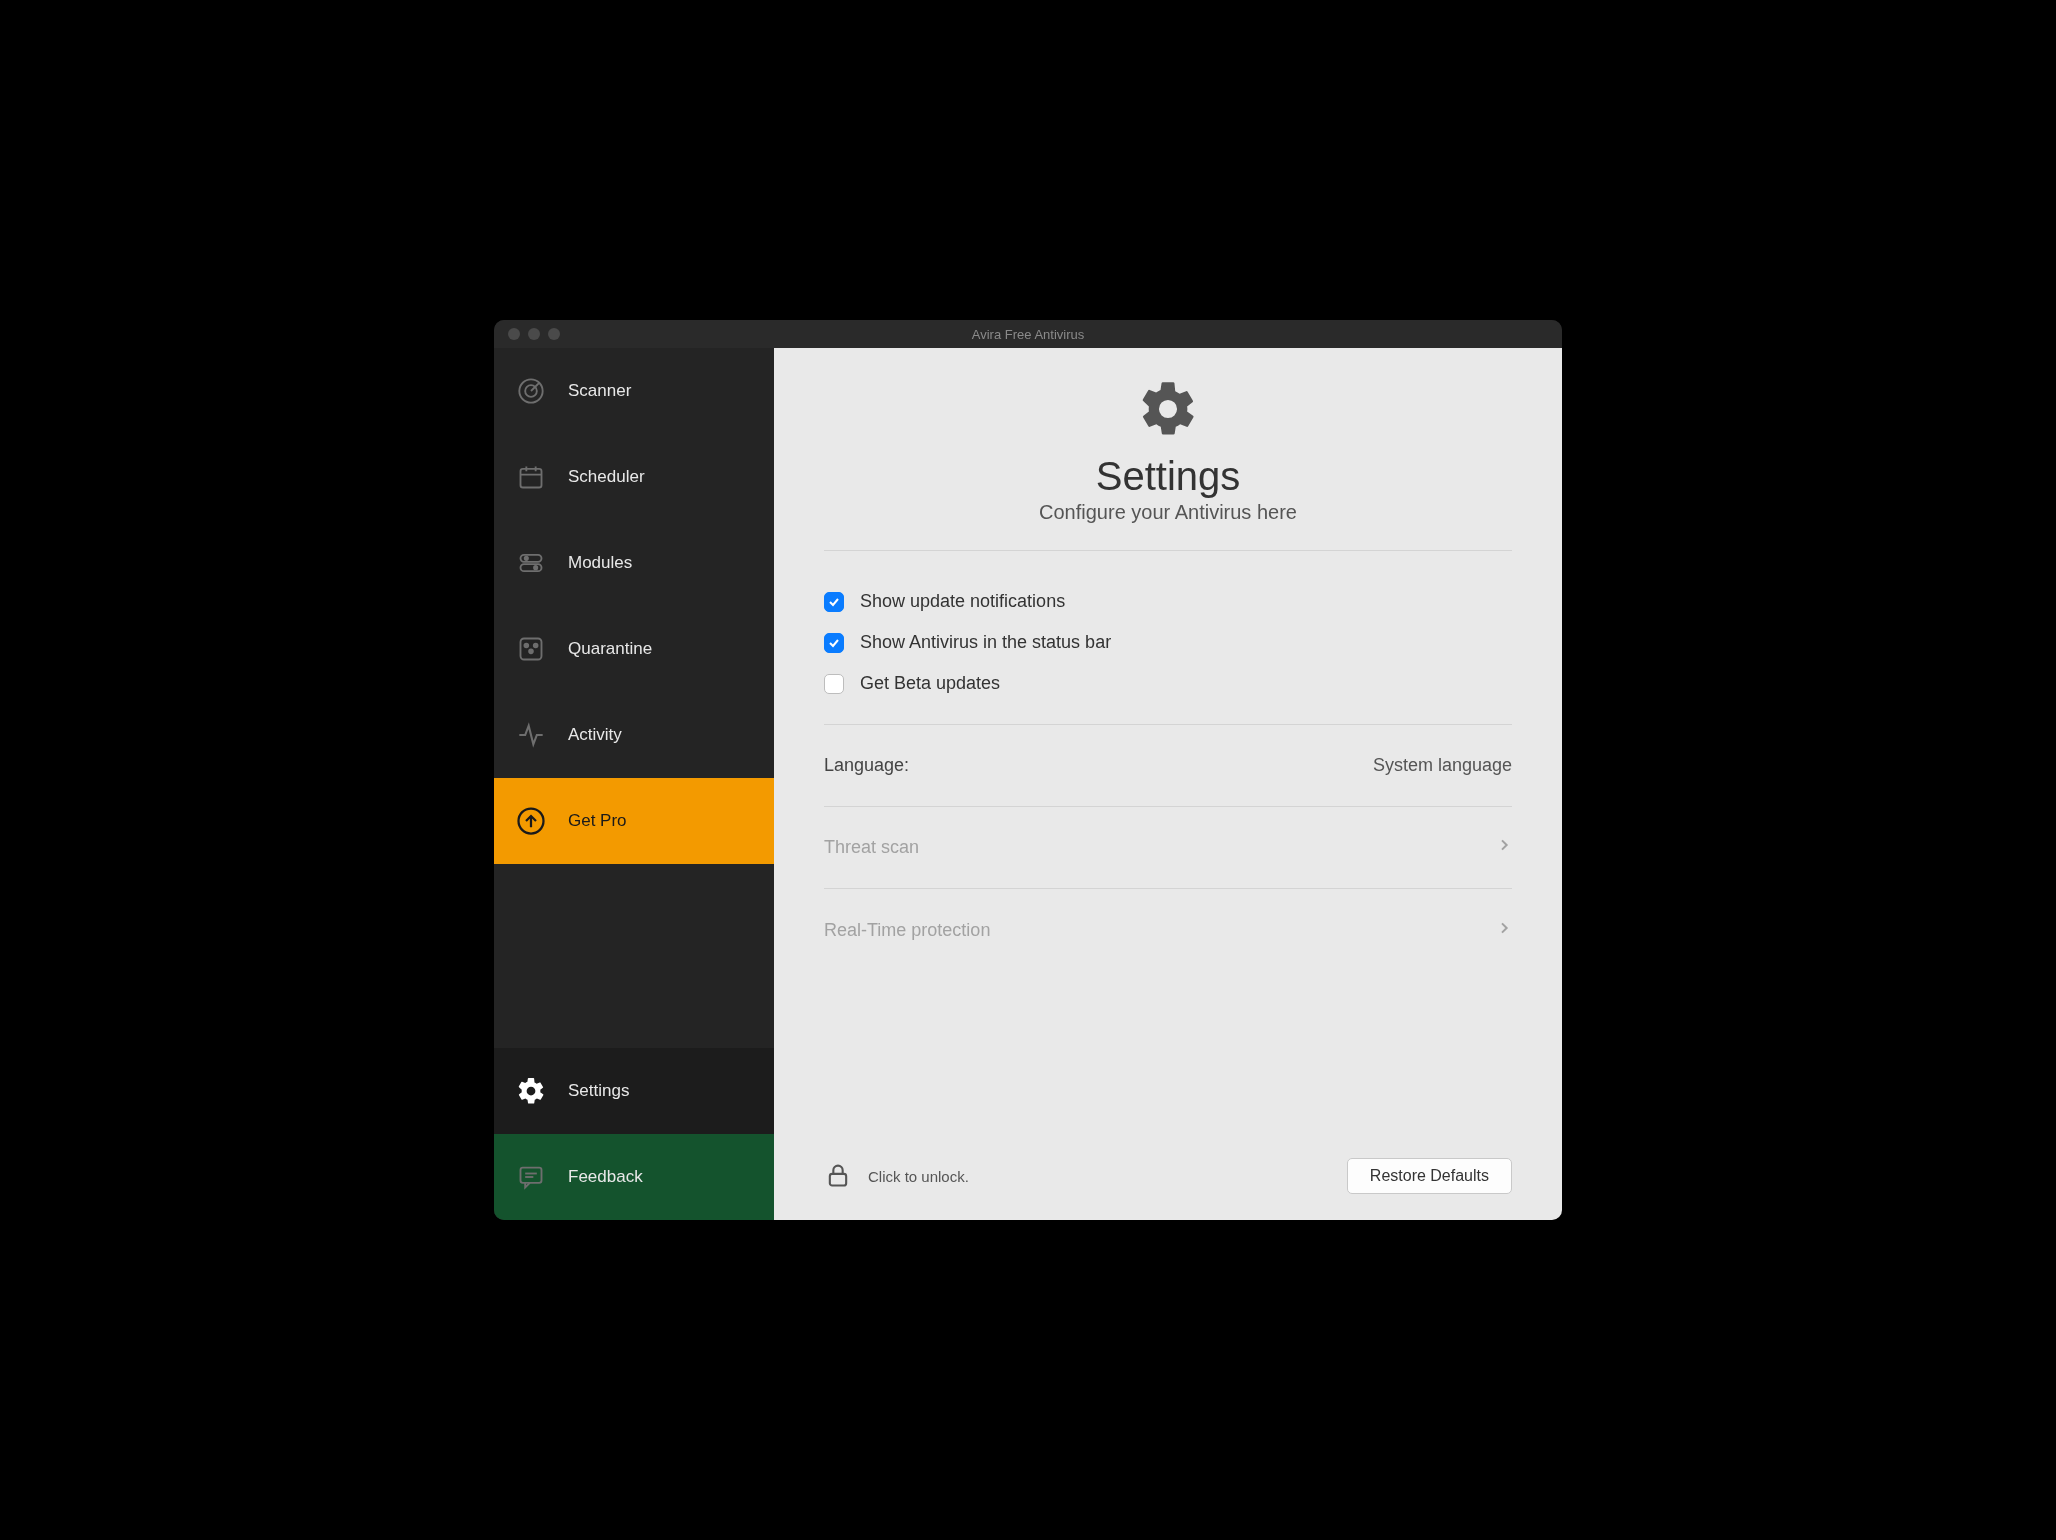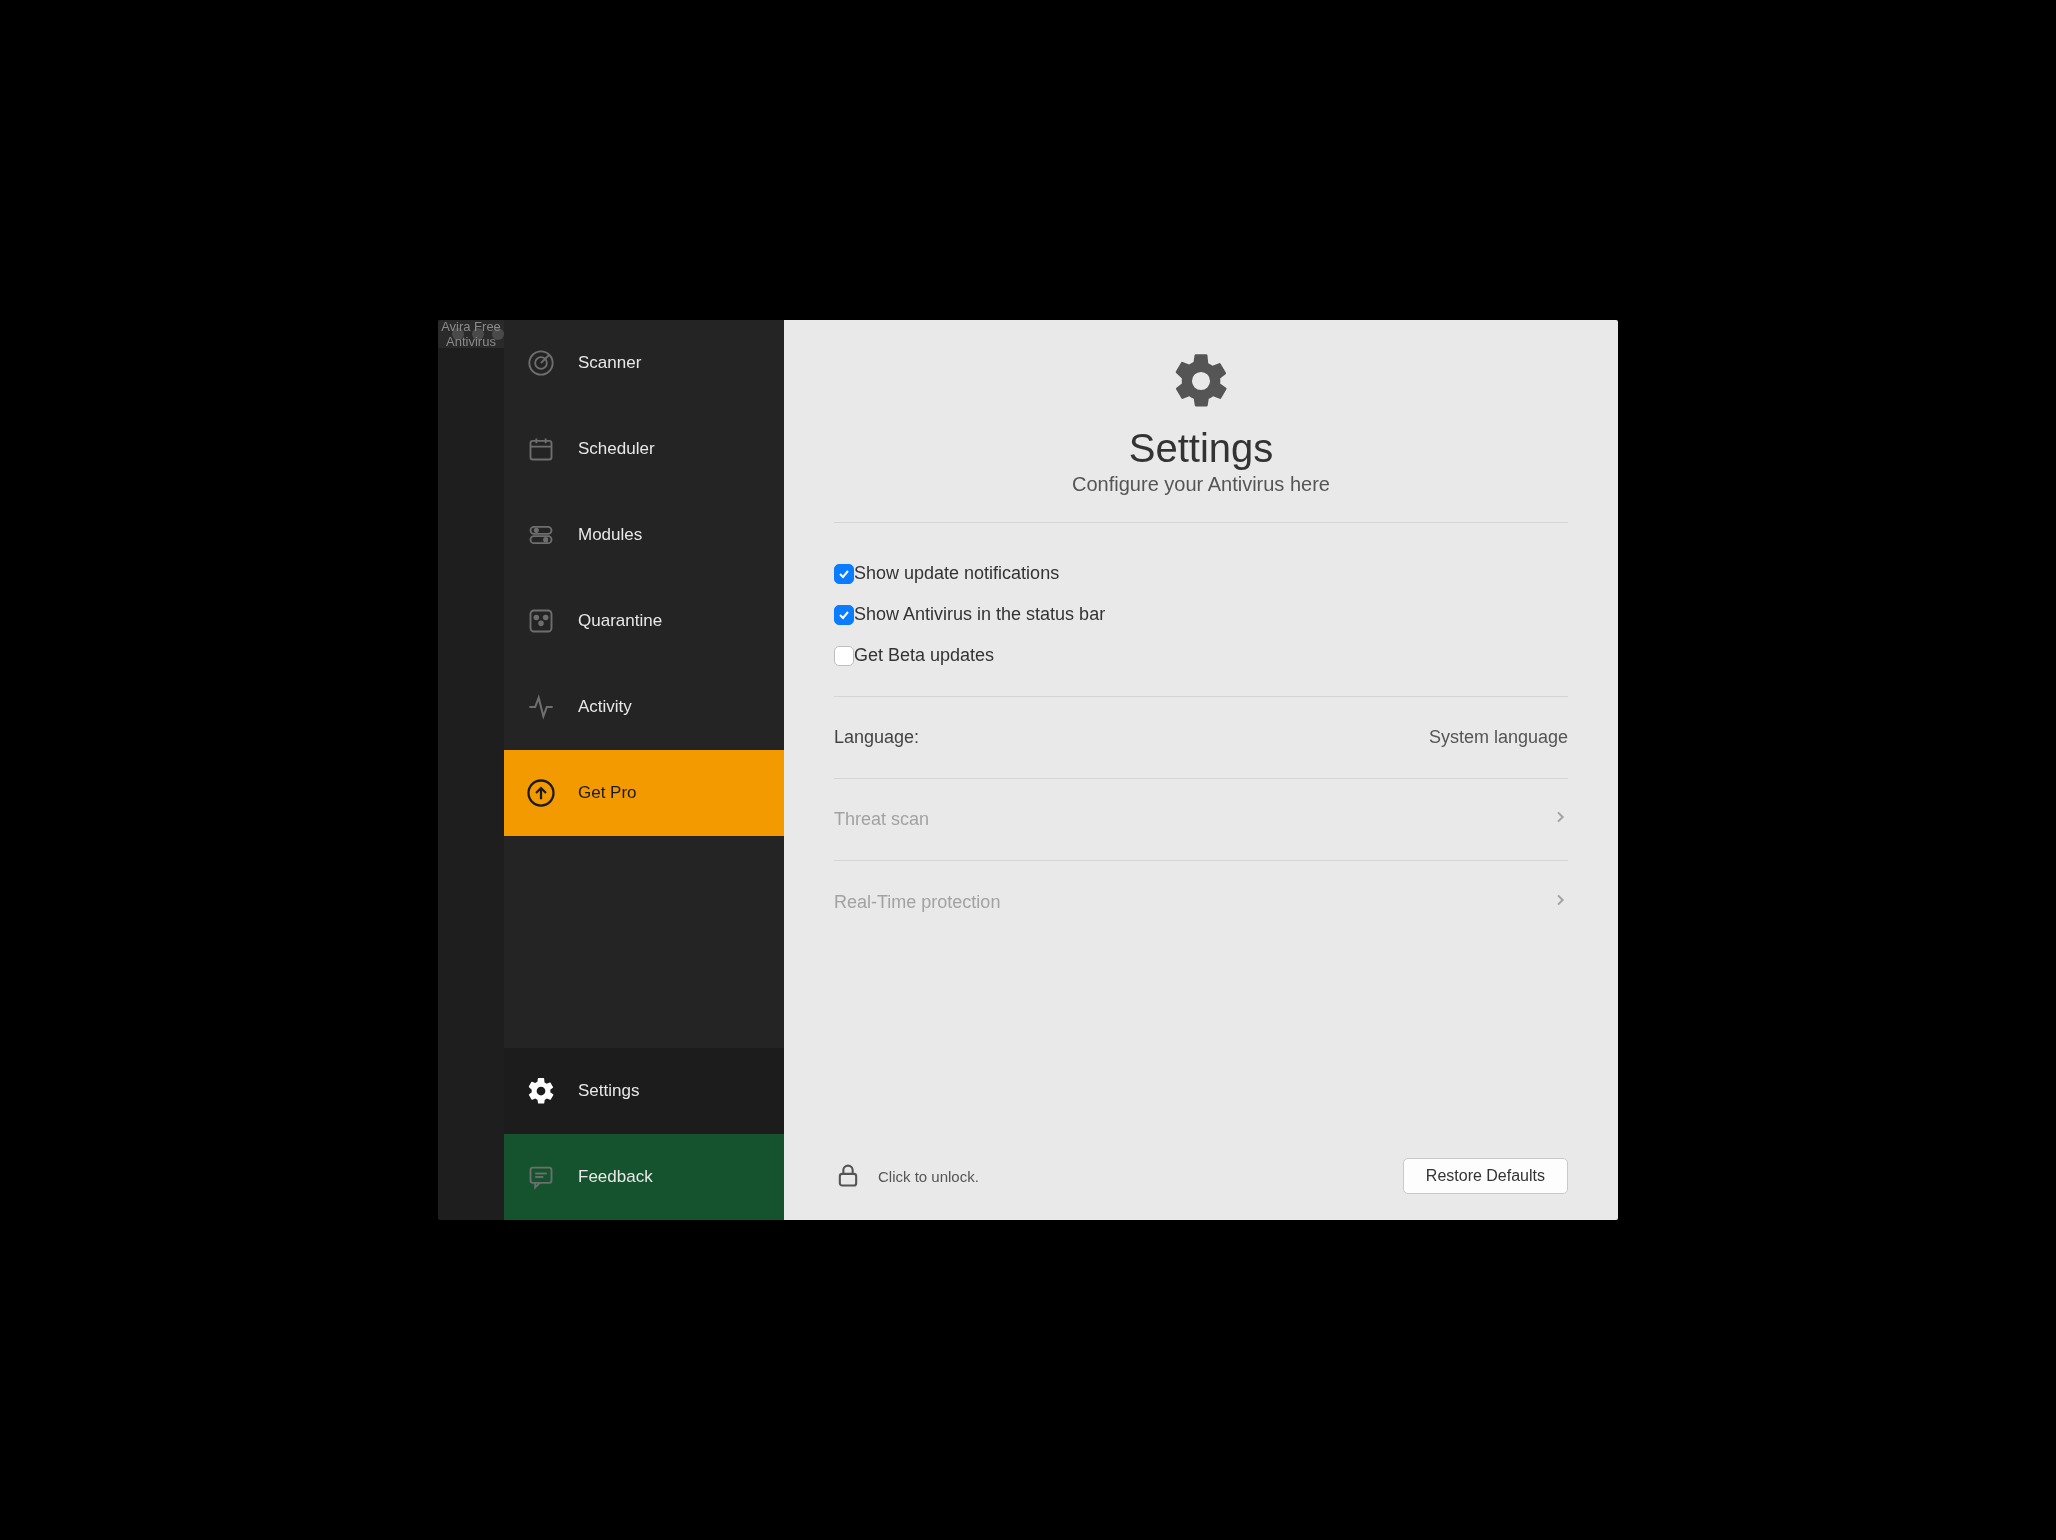--- a/index.html
+++ b/index.html
@@ -5,26 +5,27 @@
   * { box-sizing: border-box; margin: 0; padding: 0; }
   html, body { width: 100%; height: 100%; }
   body {
     background: #000;
     font-family: -apple-system, "Helvetica Neue", Arial, sans-serif;
     display: flex;
     align-items: center;
     justify-content: center;
   }
   .window {
-    width: 1180px;
+    width: 1068px;
     height: 900px;
     background: #1e1e1e;
-    border-radius: 2px;
+    border-radius: 10px;
     overflow: hidden;
     display: flex;
+    flex-direction: column;
     box-shadow: 0 20px 60px rgba(0,0,0,0.5);
   }
   .titlebar {
     height: 28px;
     background: #2a2a2a;
     display: flex;
     align-items: center;
     position: relative;
   }
   .traffic-lights {
@@ -121,20 +122,21 @@
   .checkbox-group {
     padding: 40px 0 30px 0;
     border-bottom: 1px solid #d4d4d4;
     display: flex;
     flex-direction: column;
     gap: 20px;
   }
   .checkbox-row {
     display: flex;
     align-items: center;
+    gap: 16px;
     font-size: 18px;
     color: #333;
   }
   .cb {
     width: 20px; height: 20px;
     border-radius: 5px;
     border: 1px solid #bdbdbd;
     background: #fff;
     display: flex; align-items: center; justify-content: center;
     cursor: pointer;

